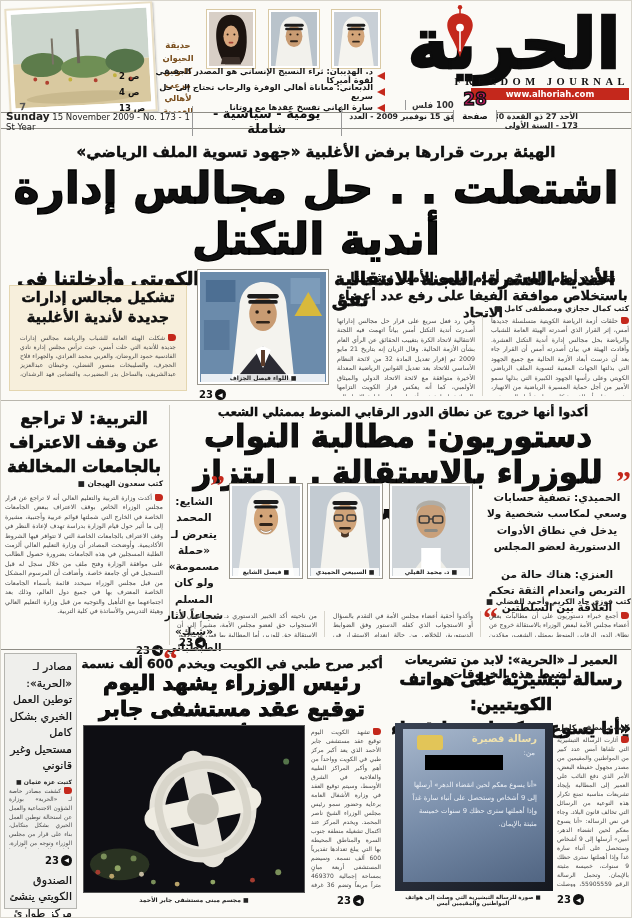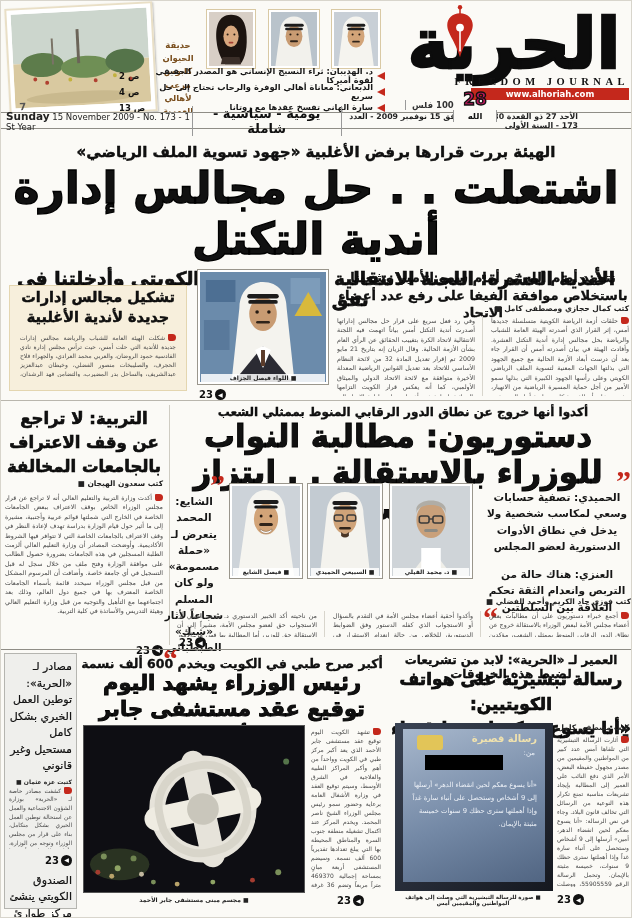--- a/index.html
+++ b/index.html
@@ -212,21 +212,21 @@
       <path d="M20 10 C11 10 5 16 5 24 C5 34 14 42 20 62 C26 42 35 34 35 24 C35 16 29 10 20 10 Z" fill="#c4281c"></path>
       <circle cx="20" cy="27" r="4.6" fill="#fff"></circle>
       <rect x="19.1" y="31" width="1.8" height="24" fill="#fff"></rect>
     </svg>
     <div class="logo-en">FREEDOM JOURNAL</div>
     <div class="logo-bar">www.alhoriah.com</div>
   </div>
 
   <div class="abs pages-box">
     <div class="pages-count">28</div>
-    <div class="pages-label">الله</div>
+    <div class="pages-label">صفحة</div>
   </div>
   <div class="abs price">100 فلس</div>
 
   <div class="abs datebar">
     <div class="date-en"><b>Sunday</b><span> 15 November 2009 - No. 173 - 1 St Year</span></div>
     <div class="date-cat">يومية - سياسية - شاملة</div>
     <div class="date-ar">الأحد 27 ذو القعدة 1430 - الموافق 15 نوفمبر 2009 - العدد 173 - السنة الأولى</div>
   </div>
 
   <div class="abs lead">

